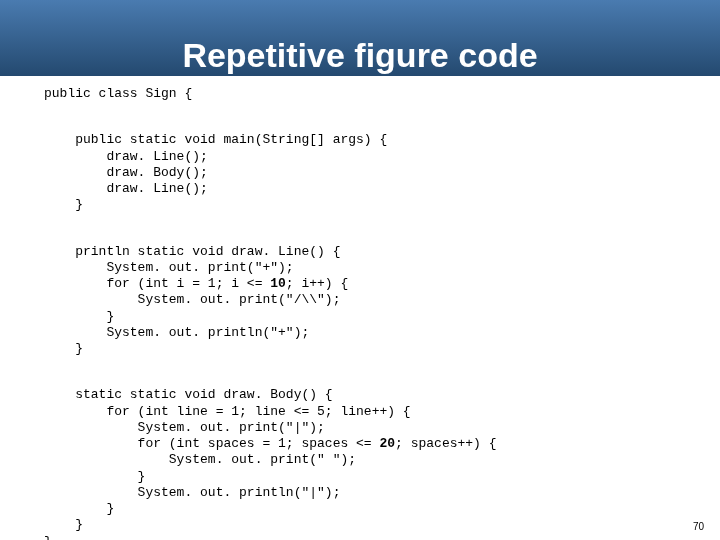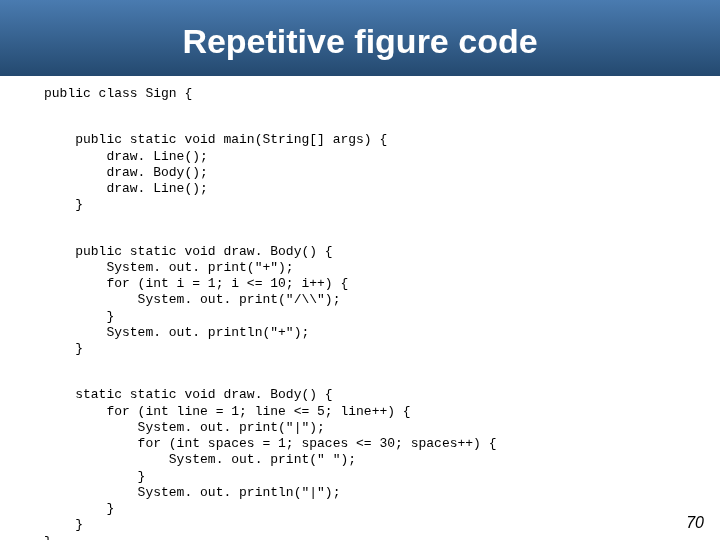--- a/index.html
+++ b/index.html
@@ -11,21 +11,21 @@
     font-family: "Courier New", Courier, monospace;
     overflow: hidden;
   }
   .header {
     width: 100%;
     height: 76px;
     background: linear-gradient(to bottom, #4a7bb0 0%, #24496f 100%);
     display: flex;
     align-items: flex-end;
     justify-content: center;
-    padding-bottom: 16px;
+    padding-bottom: 2px;
     box-sizing: border-box;
   }
   .title {
     font-family: Verdana, Geneva, Tahoma, sans-serif;
     font-size: 34px;
     font-weight: 700;
     color: #ffffff;
     line-height: 1.05;
   }
   .code-area {
@@ -33,29 +33,28 @@
     font-size: 13px;
     line-height: 1.25;
     color: #000;
   }
   .code-area pre {
     margin: 0;
     font-family: "Courier New", Courier, monospace;
     white-space: pre;
   }
   .code-area .block { margin-top: 30px; }
-  .b { font-weight: 400; }
+  .b { font-weight: 700; }
   .page-num {
     position: absolute;
     right: 16px;
     bottom: 8px;
     font-family: Verdana, Arial, sans-serif;
-    font-size: 16px;
+    font-size: 10px;
     color: #000;
-    font-style: italic;
   }
   .slide {
     width: 720px;
     height: 540px;
     position: relative;
   }
 </style>
 </head>
 <body>
 
@@ -68,34 +67,34 @@
   <div class="code-area">
     <pre>public class Sign {</pre>
 
     <pre class="block">    public static void main(String[] args) {
         draw. Line();
         draw. Body();
         draw. Line();
     }</pre>
 
     <div class="block">
-      <pre>    public static void draw. Body() {</pre>
+      <pre>    println static void draw. Line() {</pre>
       <pre>        System. out. print("+");
         for (int i = 1; i &lt;= <span class="b">10</span>; i++) {
             System. out. print("/\\");
         }
         System. out. println("+");
     }</pre>
     </div>
 
     <div class="block">
       <pre>    static static void draw. Body() {</pre>
       <pre>        for (int line = 1; line &lt;= 5; line++) {
             System. out. print("|");
-            for (int spaces = 1; spaces &lt;= <span class="b">30</span>; spaces++) {
+            for (int spaces = 1; spaces &lt;= <span class="b">20</span>; spaces++) {
                 System. out. print(" ");
             }
             System. out. println("|");
         }
     }
 }</pre>
     </div>
   </div>
 
   <div class="page-num">70</div>

